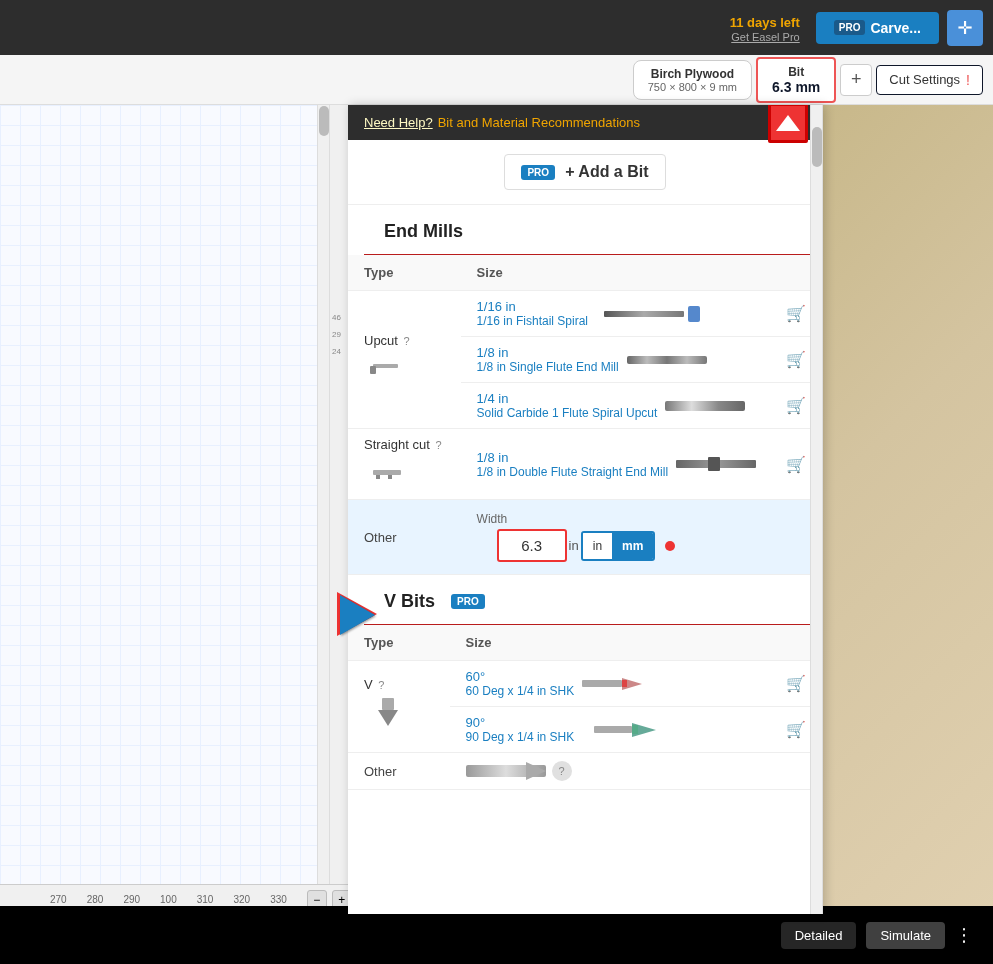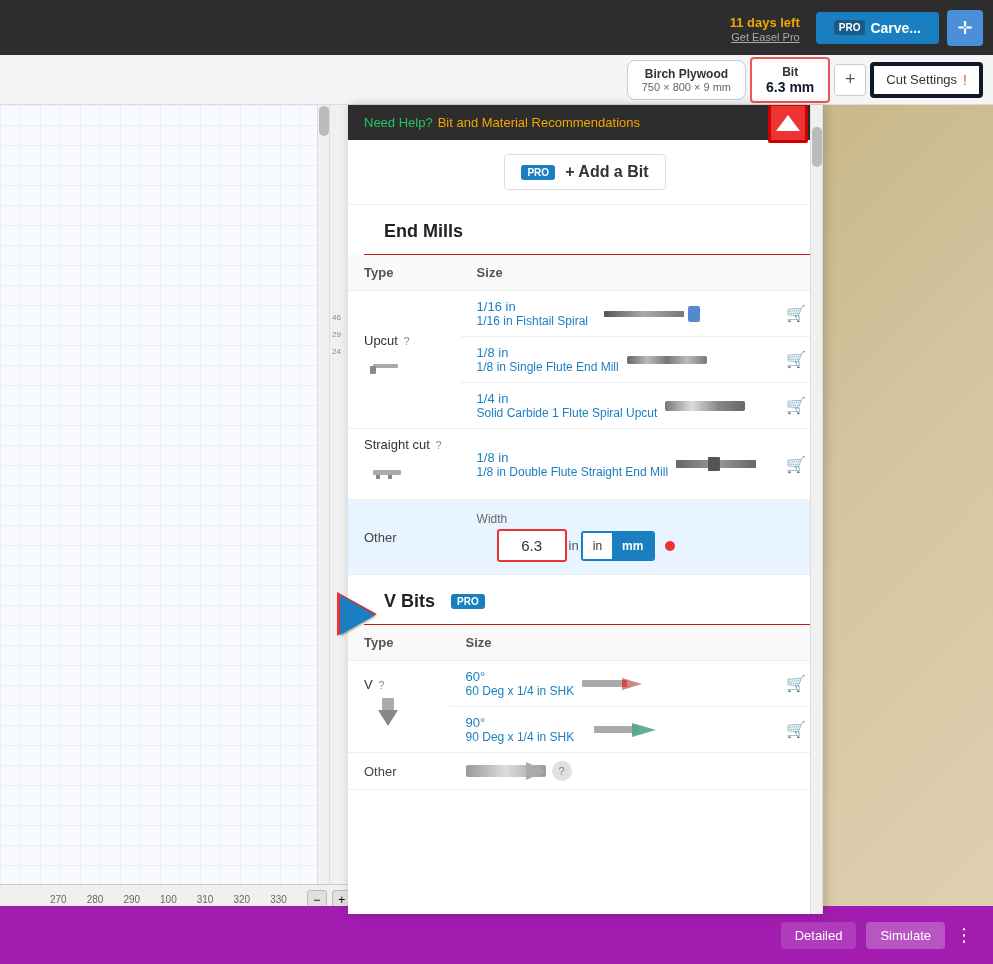--- a/index.html
+++ b/index.html
@@ -50,21 +50,21 @@
       text-align: center; min-width: 80px;
     }
     .bit-tab .bit-label { font-weight: bold; font-size: 12px; }
     .bit-tab .bit-size { font-size: 14px; font-weight: bold; color: #0f172a; }
     .plus-btn {
       background: white; border: 1px solid #ccc; border-radius: 4px;
       width: 32px; height: 32px; font-size: 18px; cursor: pointer;
       display: flex; align-items: center; justify-content: center; color: #555;
     }
     .cut-settings-btn {
-      background: white; border: 4px solid #0f172a; border-radius: 4px;
+      background: white; border: 1px solid #0f172a; border-radius: 4px;
       padding: 6px 12px; font-size: 13px; color: #333; cursor: pointer;
       display: flex; align-items: center; gap: 6px;
     }
     .warning-icon { color: #e55; font-size: 14px; }
 
     
     .canvas-area {
       position: absolute; top: 105px; left: 0; width: 350px; bottom: 50px;
       background: white; border-right: 1px solid #ccc;
       overflow: hidden;
@@ -109,21 +109,21 @@
     }
     .ruler-btn {
       background: #e0e0e0; border: 1px solid #bbb; border-radius: 3px;
       width: 20px; height: 20px; cursor: pointer; font-size: 12px;
       display: flex; align-items: center; justify-content: center;
     }
 
     
     .bottom-bar {
       position: absolute; bottom: 0; left: 0; right: 0; height: 58px;
-      background: #a21caf;
+      background: #000000;
       display: flex; align-items: center; justify-content: flex-end;
       padding: 0 20px; gap: 10px;
     }
     .bottom-btn {
       background: rgba(255,255,255,0.15); color: white; border: none;
       border-radius: 4px; padding: 6px 14px; font-size: 13px; cursor: pointer;
     }
     .bottom-btn.active { background: rgba(255,255,255,0.25); }
     .more-btn {
       background: transparent; color: white; border: none; font-size: 18px; cursor: pointer;
@@ -135,21 +135,21 @@
       background: white; overflow-y: auto; border-right: 1px solid #ddd;
       box-shadow: 2px 0 10px rgba(0,0,0,0.2);
       z-index: 10;
     }
 
     
     .help-bar {
       background: #2d2d2d; color: white; padding: 10px 16px; font-size: 13px;
       display: flex; align-items: center; gap: 5px; position: relative;
     }
-    .help-text { color: #22c55e; }
+    .help-text { color: #fef9c3; text-decoration: underline; }
     .help-link { color: #f0a500; cursor: pointer; text-decoration: none; }
     .up-arrow-outer {
       width: 40px; height: 40px; background: #e33; border: 3px solid #c00;
       display: flex; align-items: center; justify-content: center; border-radius: 2px;
       cursor: pointer;
     }
 
     
     .add-bit-row {
       display: flex; align-items: center; justify-content: center;

